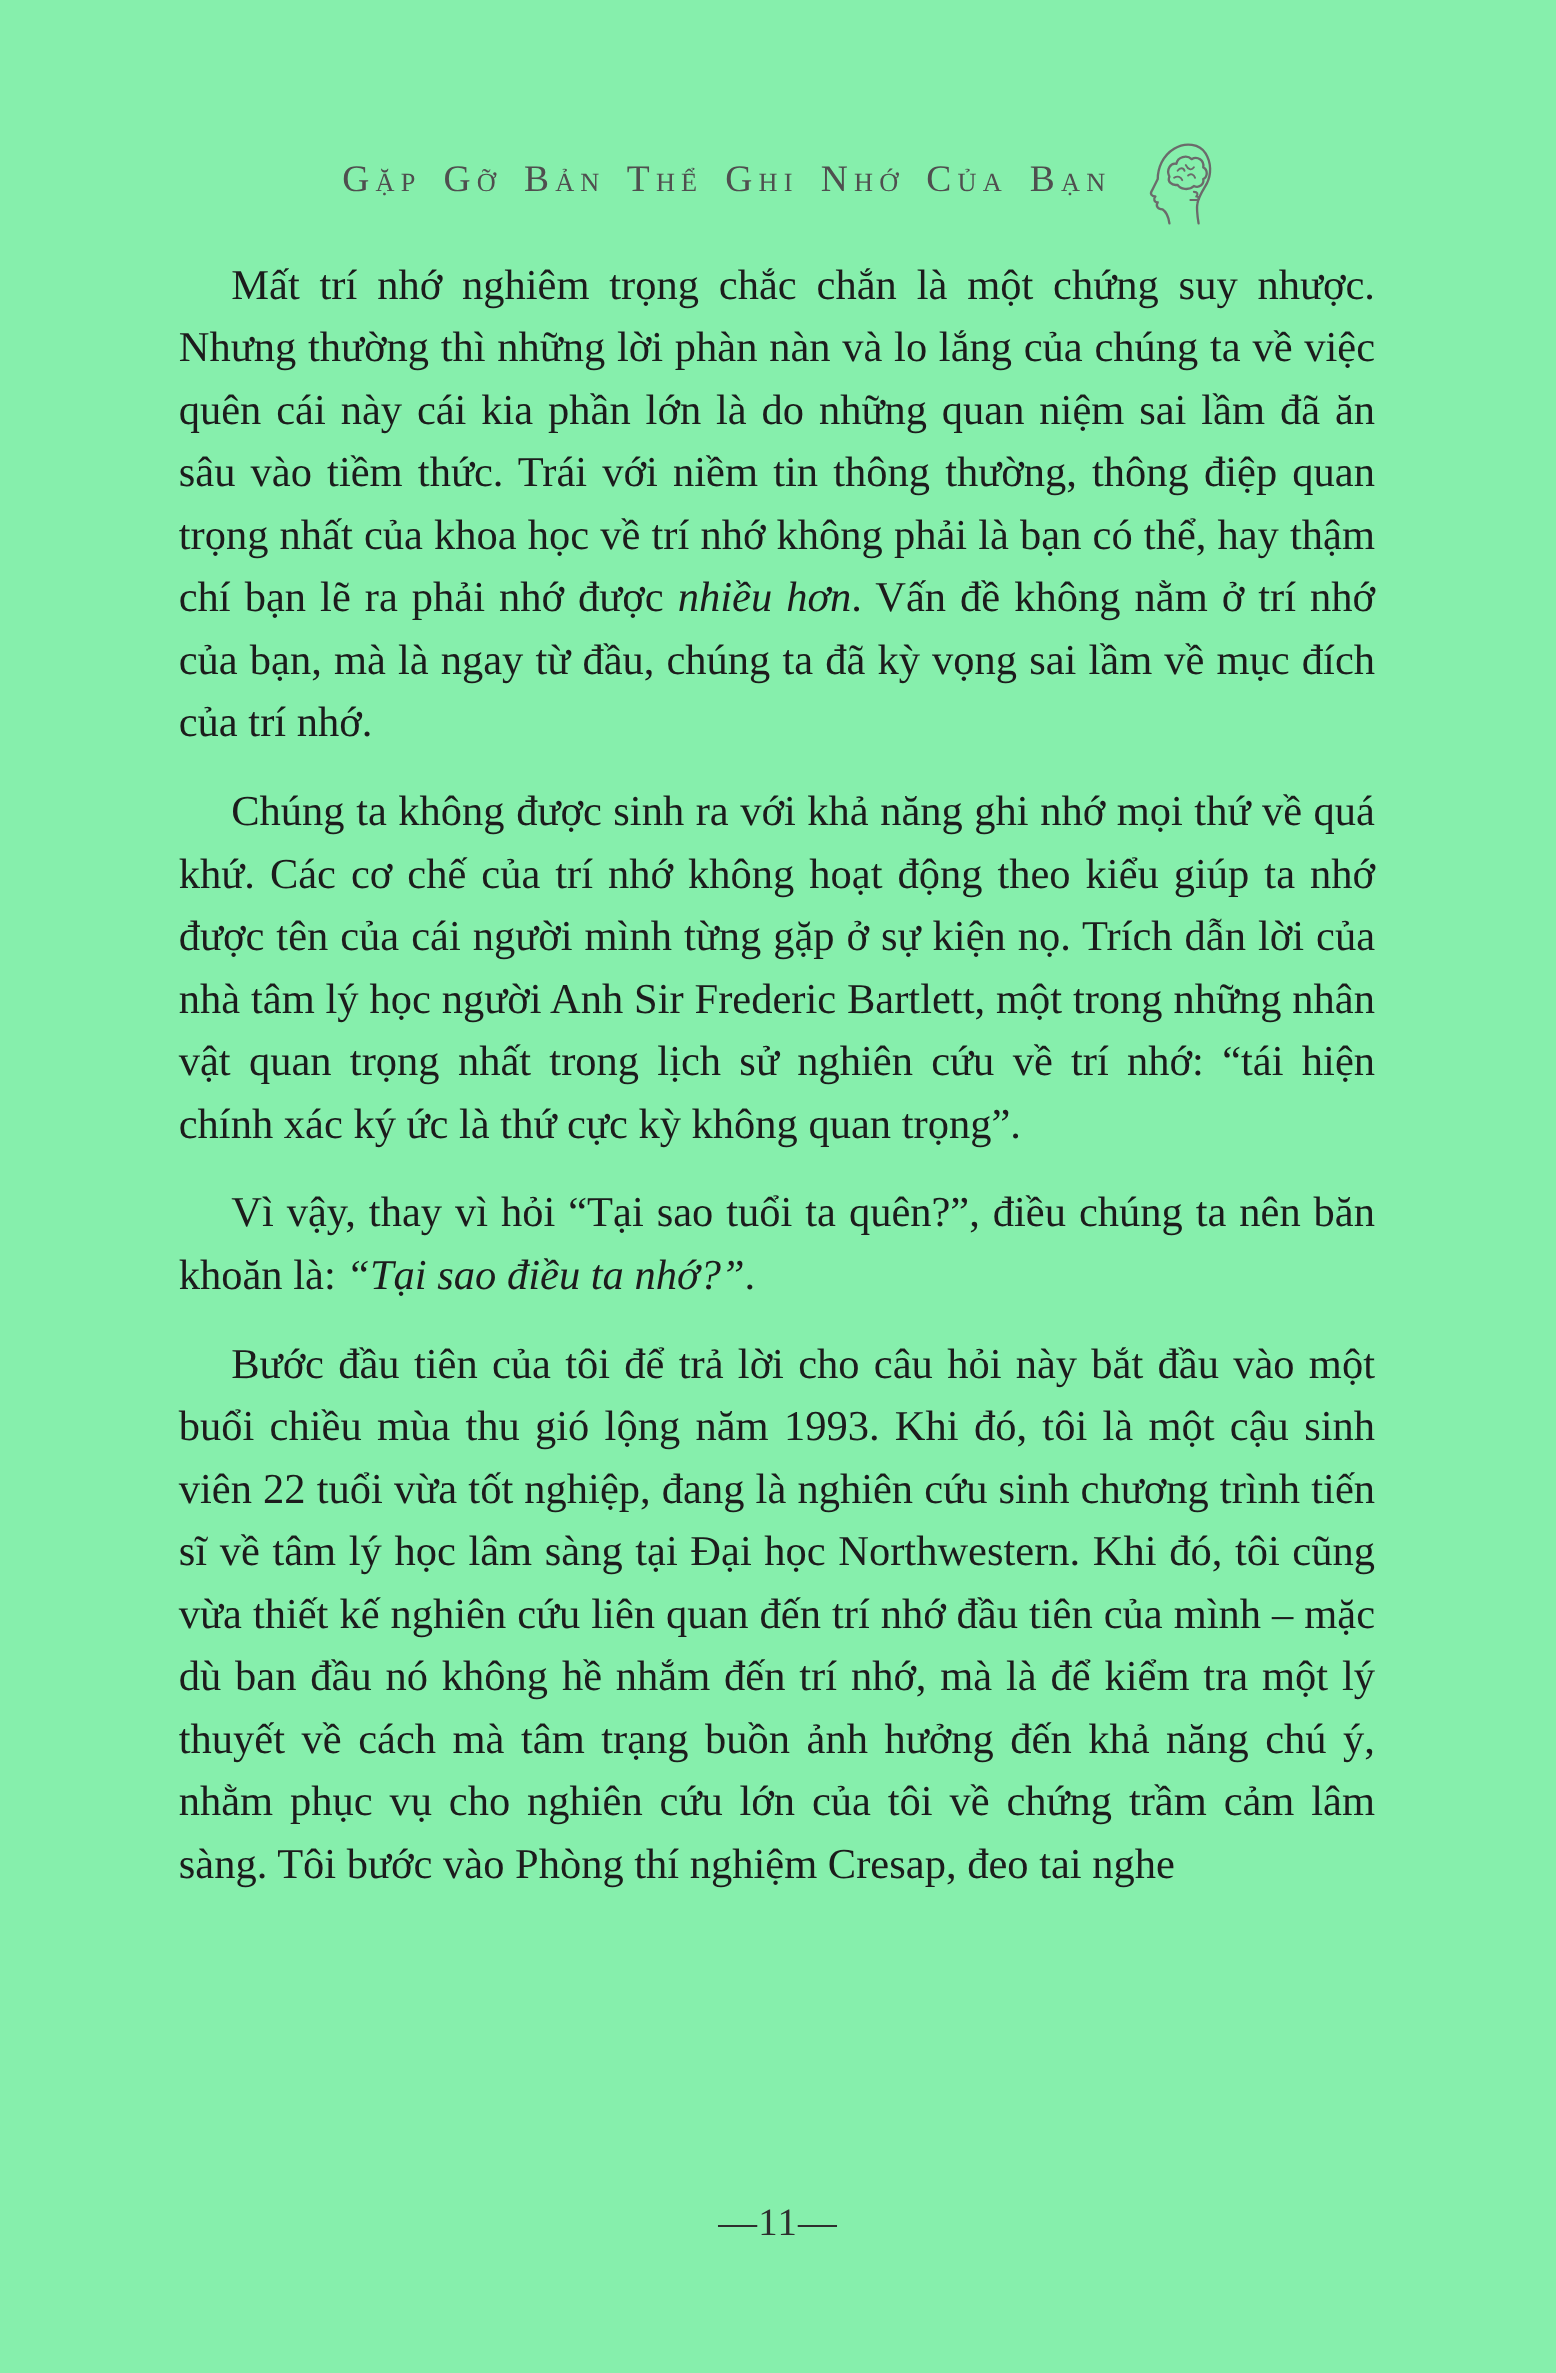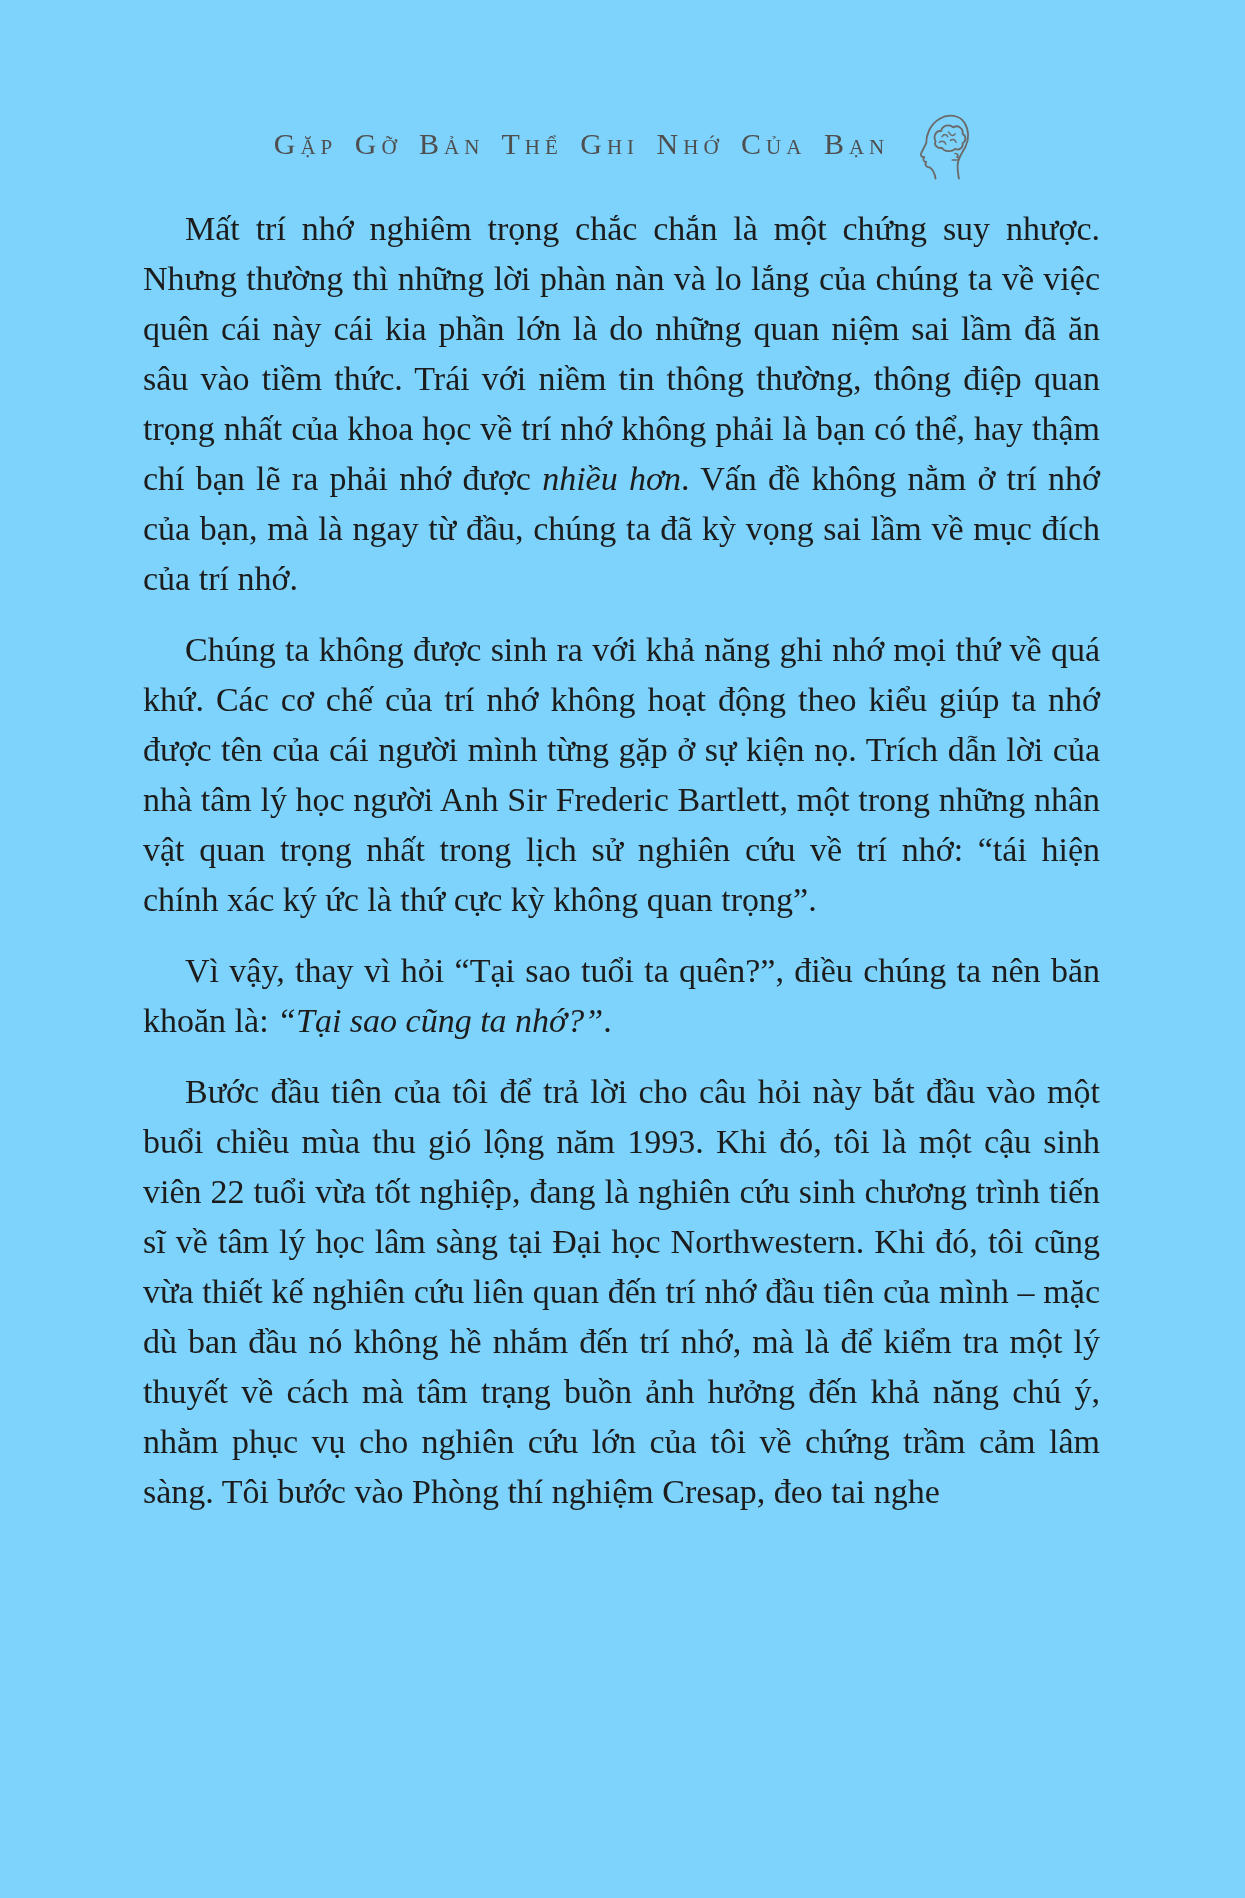--- a/index.html
+++ b/index.html
@@ -5,21 +5,21 @@
   html, body {
     margin: 0;
     padding: 0;
     background: #e8e8e8;
   }
   .page {
     position: relative;
     width: 1245px;
     height: 1898px;
     margin: 0 auto;
-    background: #7dd3fc;
+    background: #86efac;
     font-family: "Liberation Serif", "DejaVu Serif", serif;
     overflow: hidden;
   }
   .running-header {
     position: absolute;
     top: 106px;
     left: 0;
     width: 100%;
     display: flex;
     justify-content: center;
@@ -87,20 +87,21 @@
       </svg>
     </span>
   </div>
 
   <div class="body-text">
 
     <p><span>Mất trí nhớ nghiêm trọng chắc chắn là một chứng suy nhược. Nhưng thường thì những lời phàn nàn và lo lắng của chúng ta về việc quên cái này cái kia phần lớn là do những quan niệm sai lầm đã ăn sâu vào tiềm thức. Trái với niềm tin thông thường, thông điệp quan trọng nhất của khoa học về trí nhớ không phải là bạn có thể, hay thậm chí bạn lẽ ra phải nhớ được </span><span class="run-italic">nhiều hơn</span><span>. Vấn đề không nằm ở trí nhớ của bạn, mà là ngay từ đầu, chúng ta đã kỳ vọng sai lầm về mục đích của trí nhớ.</span></p>
 
     <p><span>Chúng ta không được sinh ra với khả năng ghi nhớ mọi thứ về quá khứ. Các cơ chế của trí nhớ không hoạt động theo kiểu giúp ta nhớ được tên của cái người mình từng gặp ở sự kiện nọ. Trích dẫn lời của nhà tâm lý học người Anh Sir Frederic Bartlett, một trong những nhân vật quan trọng nhất trong lịch sử nghiên cứu về trí nhớ: “tái hiện chính xác ký ức là thứ cực kỳ không quan trọng”.</span></p>
 
-    <p><span>Vì vậy, thay vì hỏi “Tại sao tuổi ta quên?”, điều chúng ta nên băn khoăn là: </span><span class="run-italic">“Tại sao cũng ta nhớ?”</span><span>.</span></p>
+    <p><span>Vì vậy, thay vì hỏi “Tại sao tuổi ta quên?”, điều chúng ta nên băn khoăn là: </span><span class="run-italic">“Tại sao điều ta nhớ?”</span><span>.</span></p>
 
     <p><span>Bước đầu tiên của tôi để trả lời cho câu hỏi này bắt đầu vào một buổi chiều mùa thu gió lộng năm 1993. Khi đó, tôi là một cậu sinh viên 22 tuổi vừa tốt nghiệp, đang là nghiên cứu sinh chương trình tiến sĩ về tâm lý học lâm sàng tại Đại học Northwestern. Khi đó, tôi cũng vừa thiết kế nghiên cứu liên quan đến trí nhớ đầu tiên của mình – mặc dù ban đầu nó không hề nhắm đến trí nhớ, mà là để kiểm tra một lý thuyết về cách mà tâm trạng buồn ảnh hưởng đến khả năng chú ý, nhằm phục vụ cho nghiên cứu lớn của tôi về chứng trầm cảm lâm sàng. Tôi bước vào Phòng thí nghiệm Cresap, đeo tai nghe</span></p>
 
   </div>
 
+  <div class="page-number">—11—</div>
 
 </div>
 
 </body></html>

